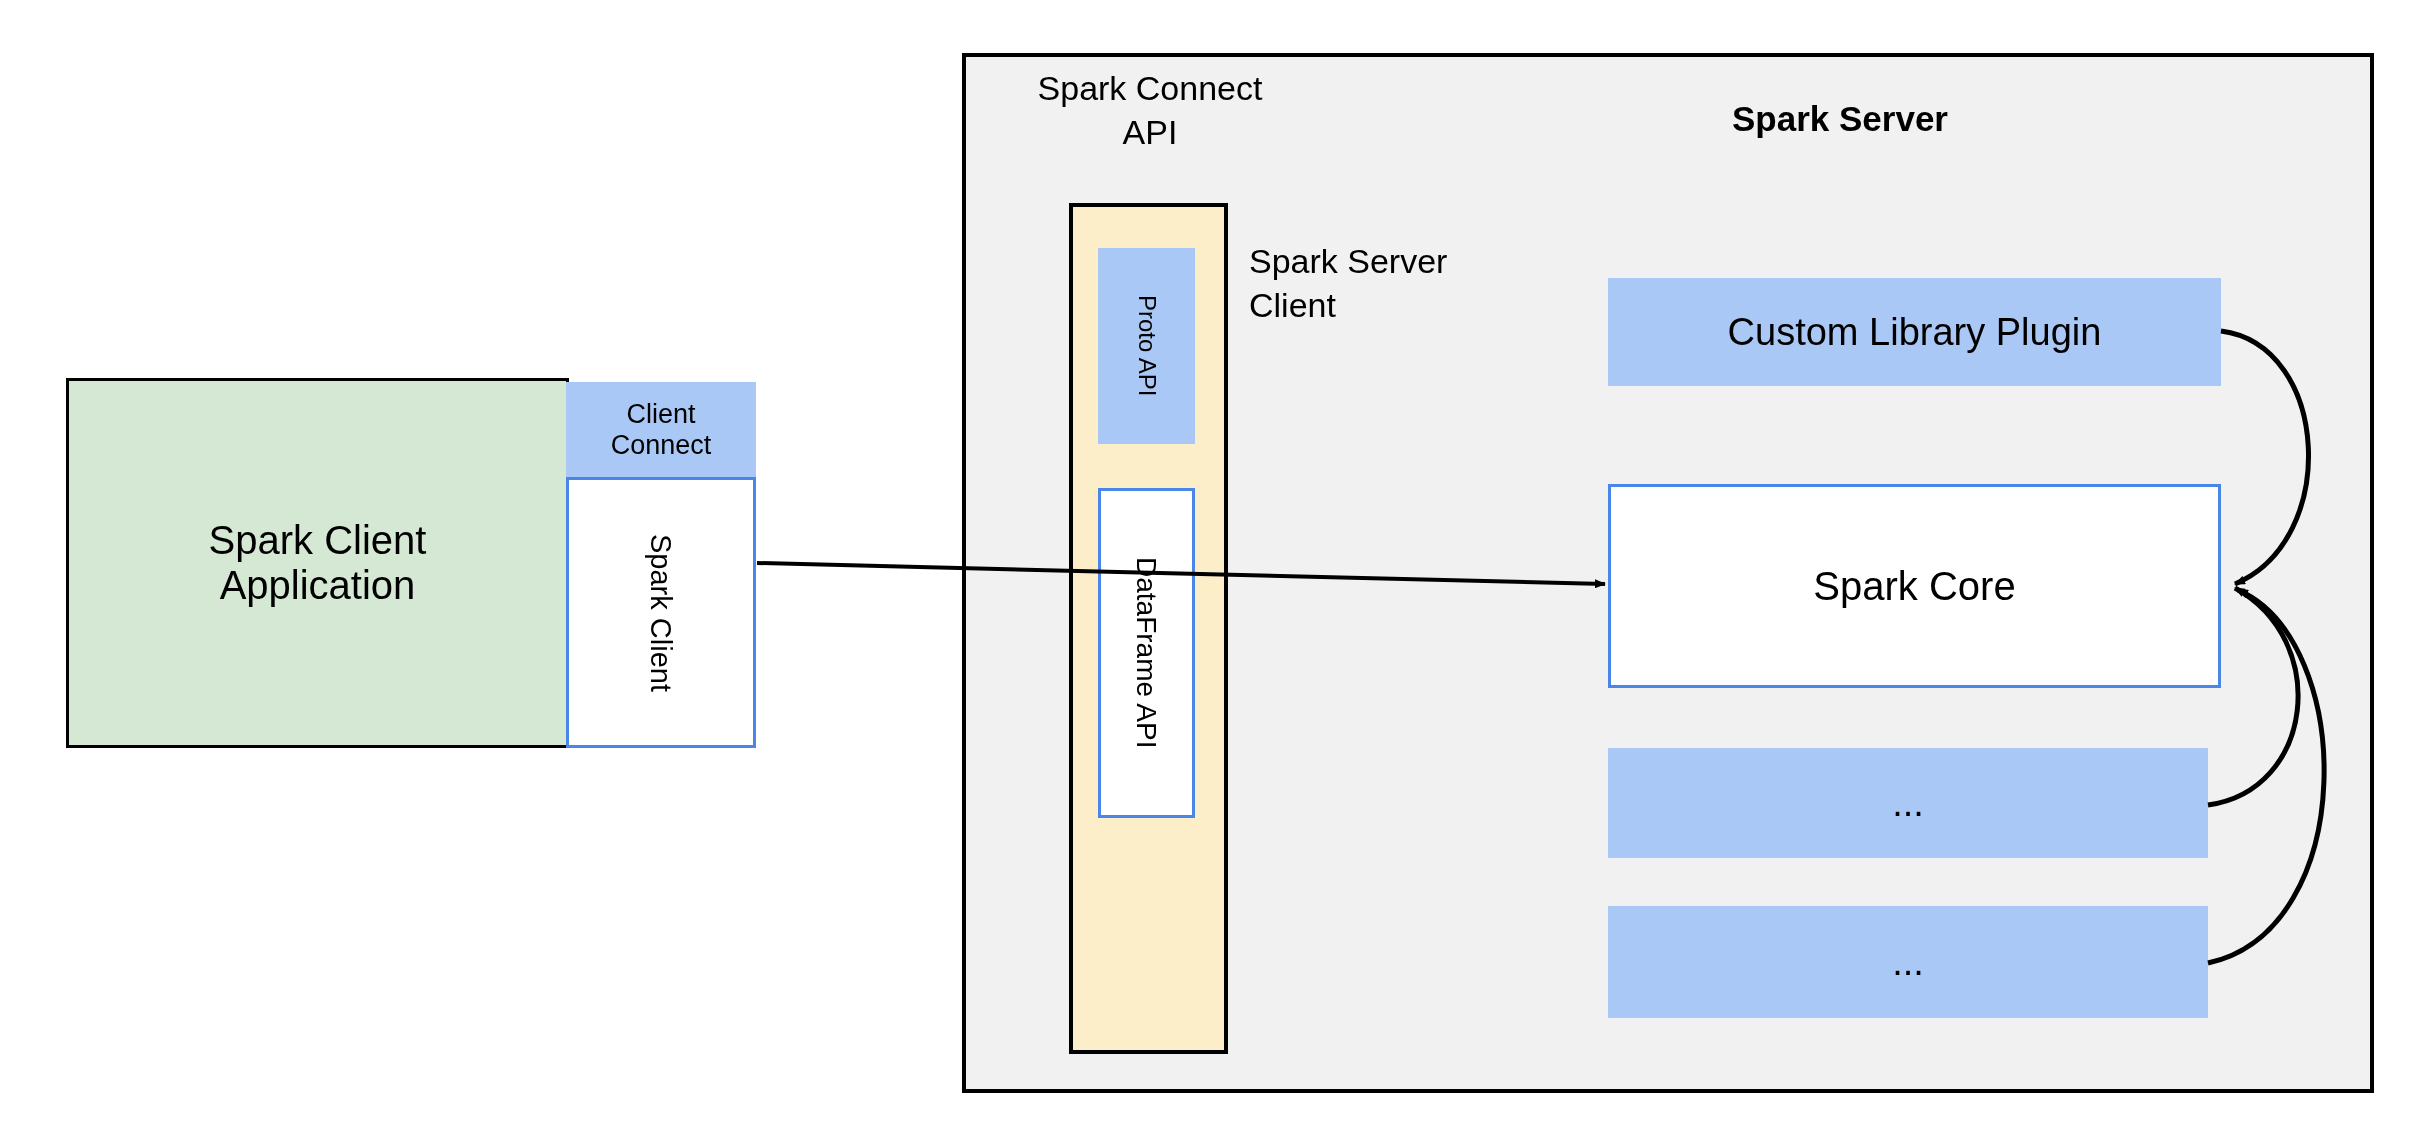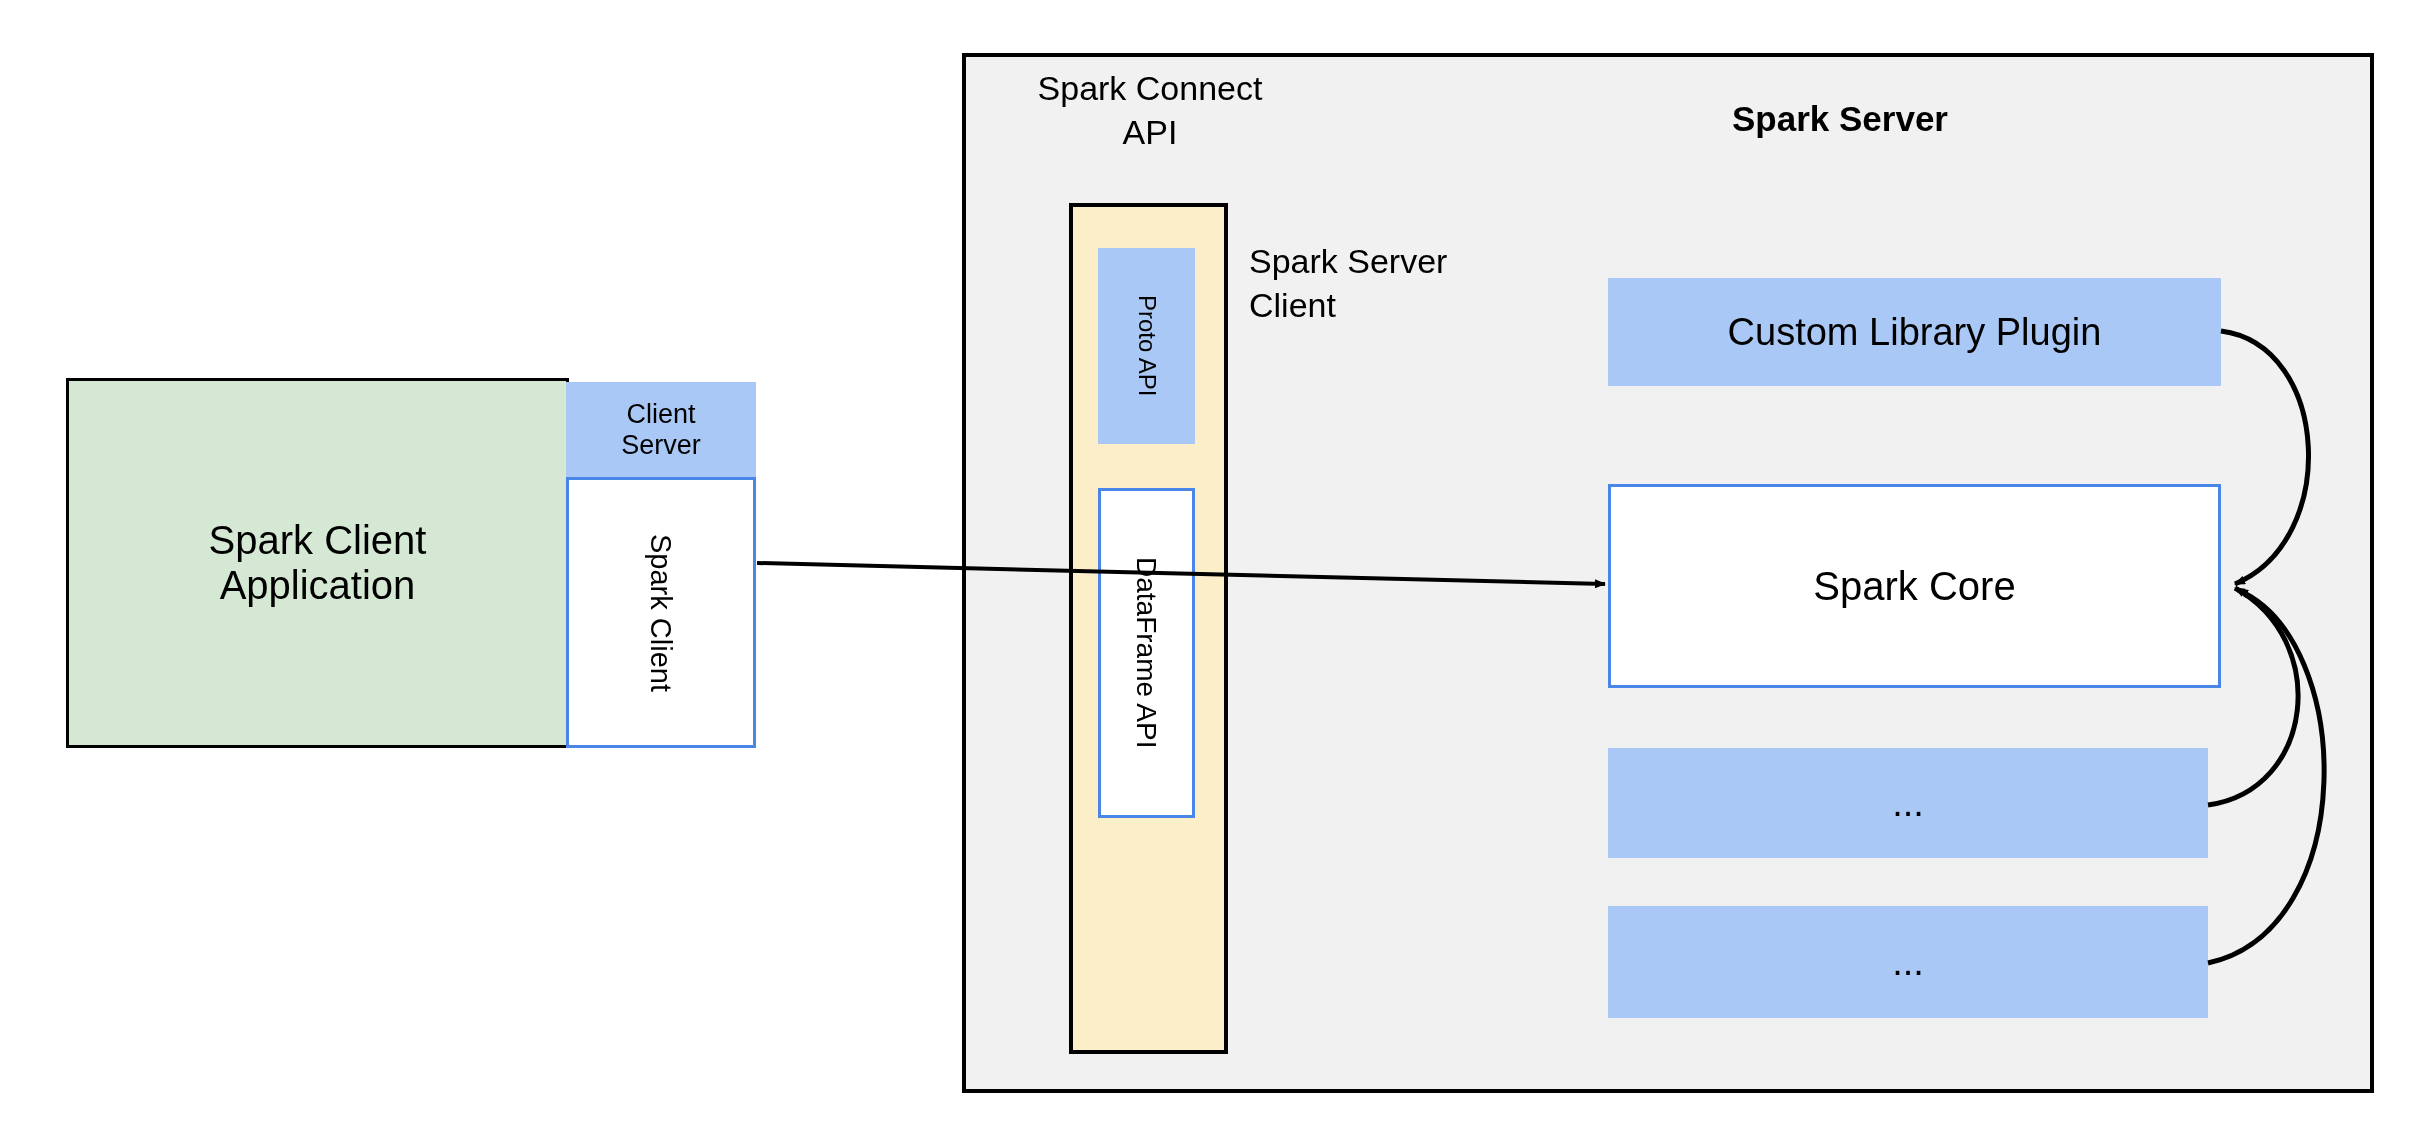--- a/index.html
+++ b/index.html
@@ -164,21 +164,21 @@
   <div class="box" id="client-app">
     <div style="display:flex;flex-direction:column;align-items:center;">
       <span>Spark Client</span>
       <span>Application</span>
     </div>
   </div>
 
   <div class="box" id="client-package">
     <div style="display:flex;flex-direction:column;align-items:center;">
       <span>Client</span>
-      <span>Server</span>
+      <span>Connect</span>
     </div>
   </div>
 
   <div class="box" id="spark-client">
     <span class="vert-text">Spark Client</span>
   </div>
 
   <svg id="arrow-layer" viewBox="0 0 2435 1135" xmlns="http://www.w3.org/2000/svg">
     <defs>
       <marker id="arrowhead" markerWidth="11" markerHeight="9" refX="10" refY="4.5" orient="auto" markerUnits="userSpaceOnUse">

